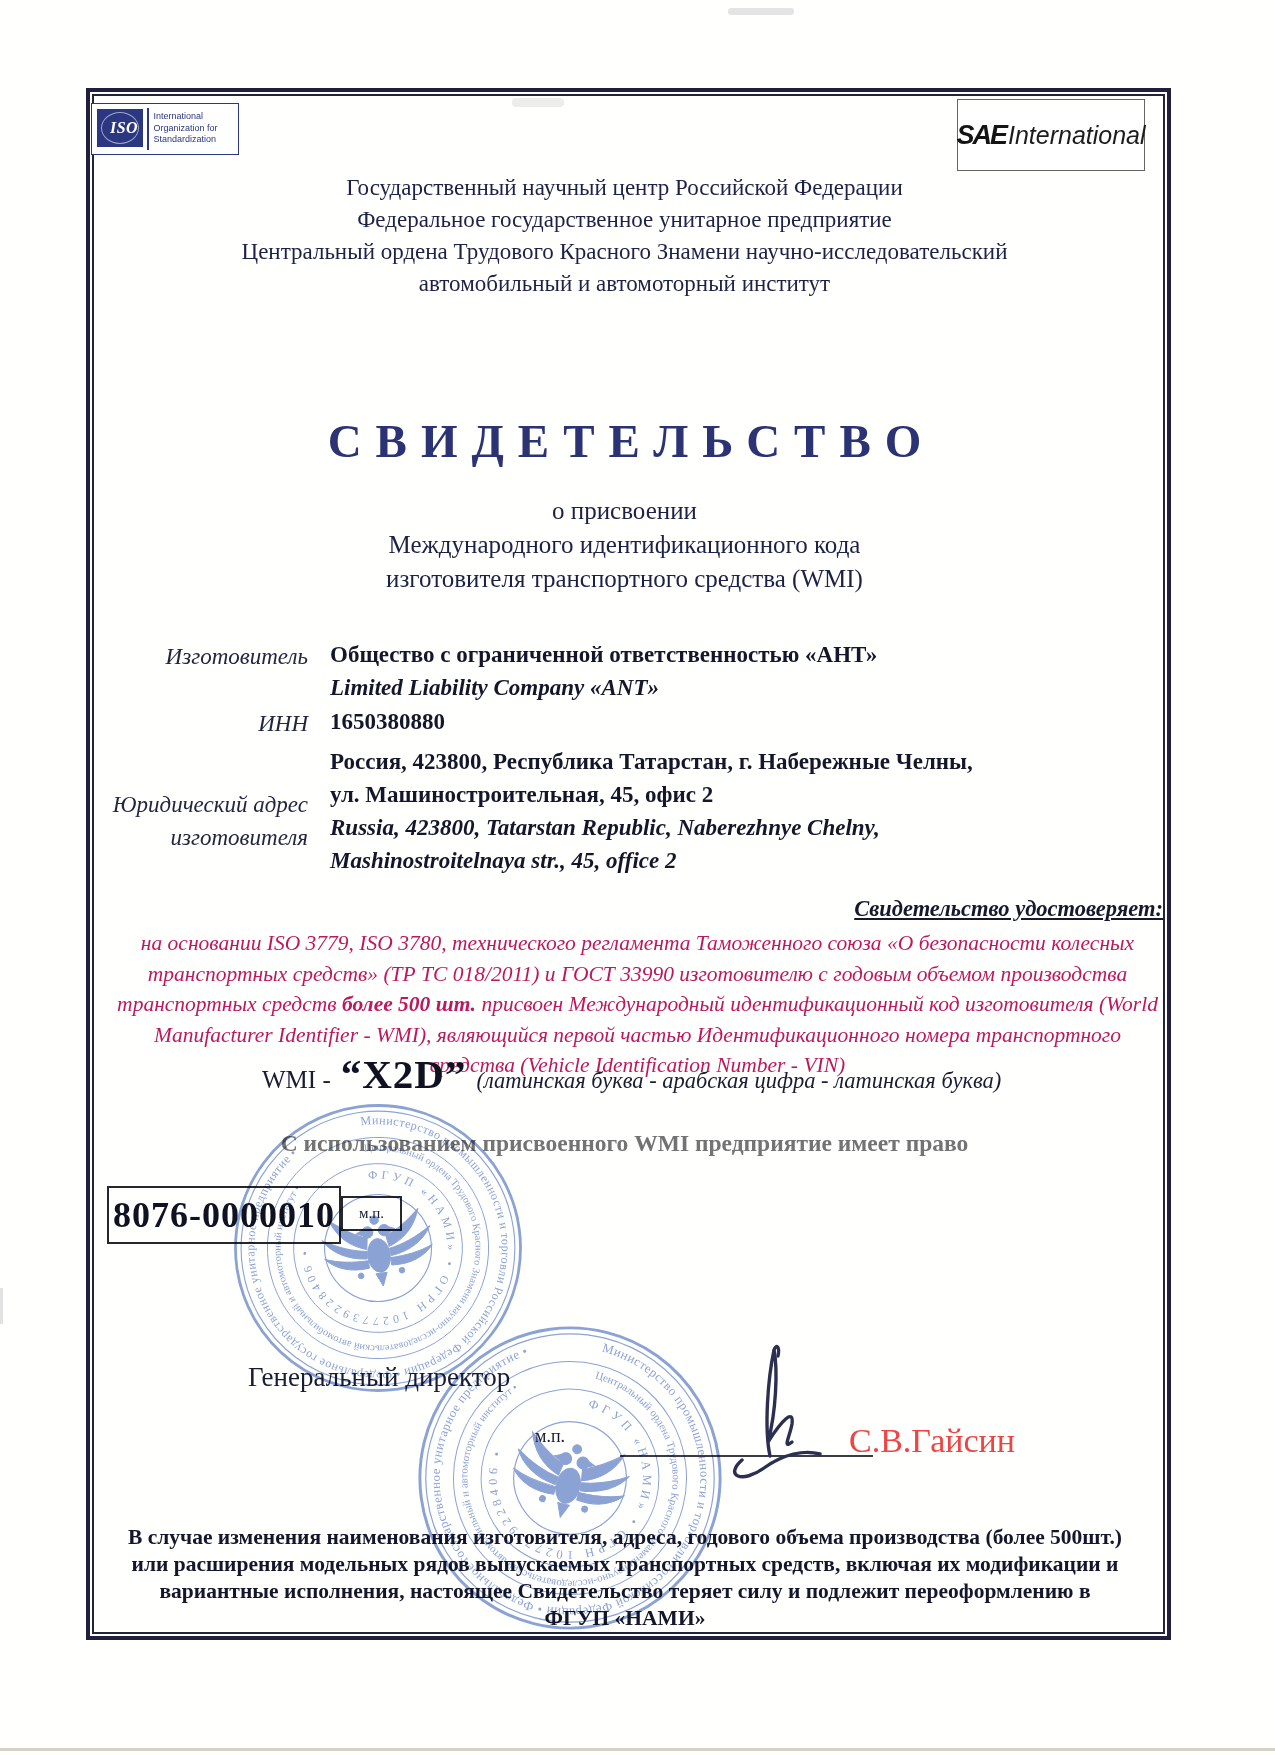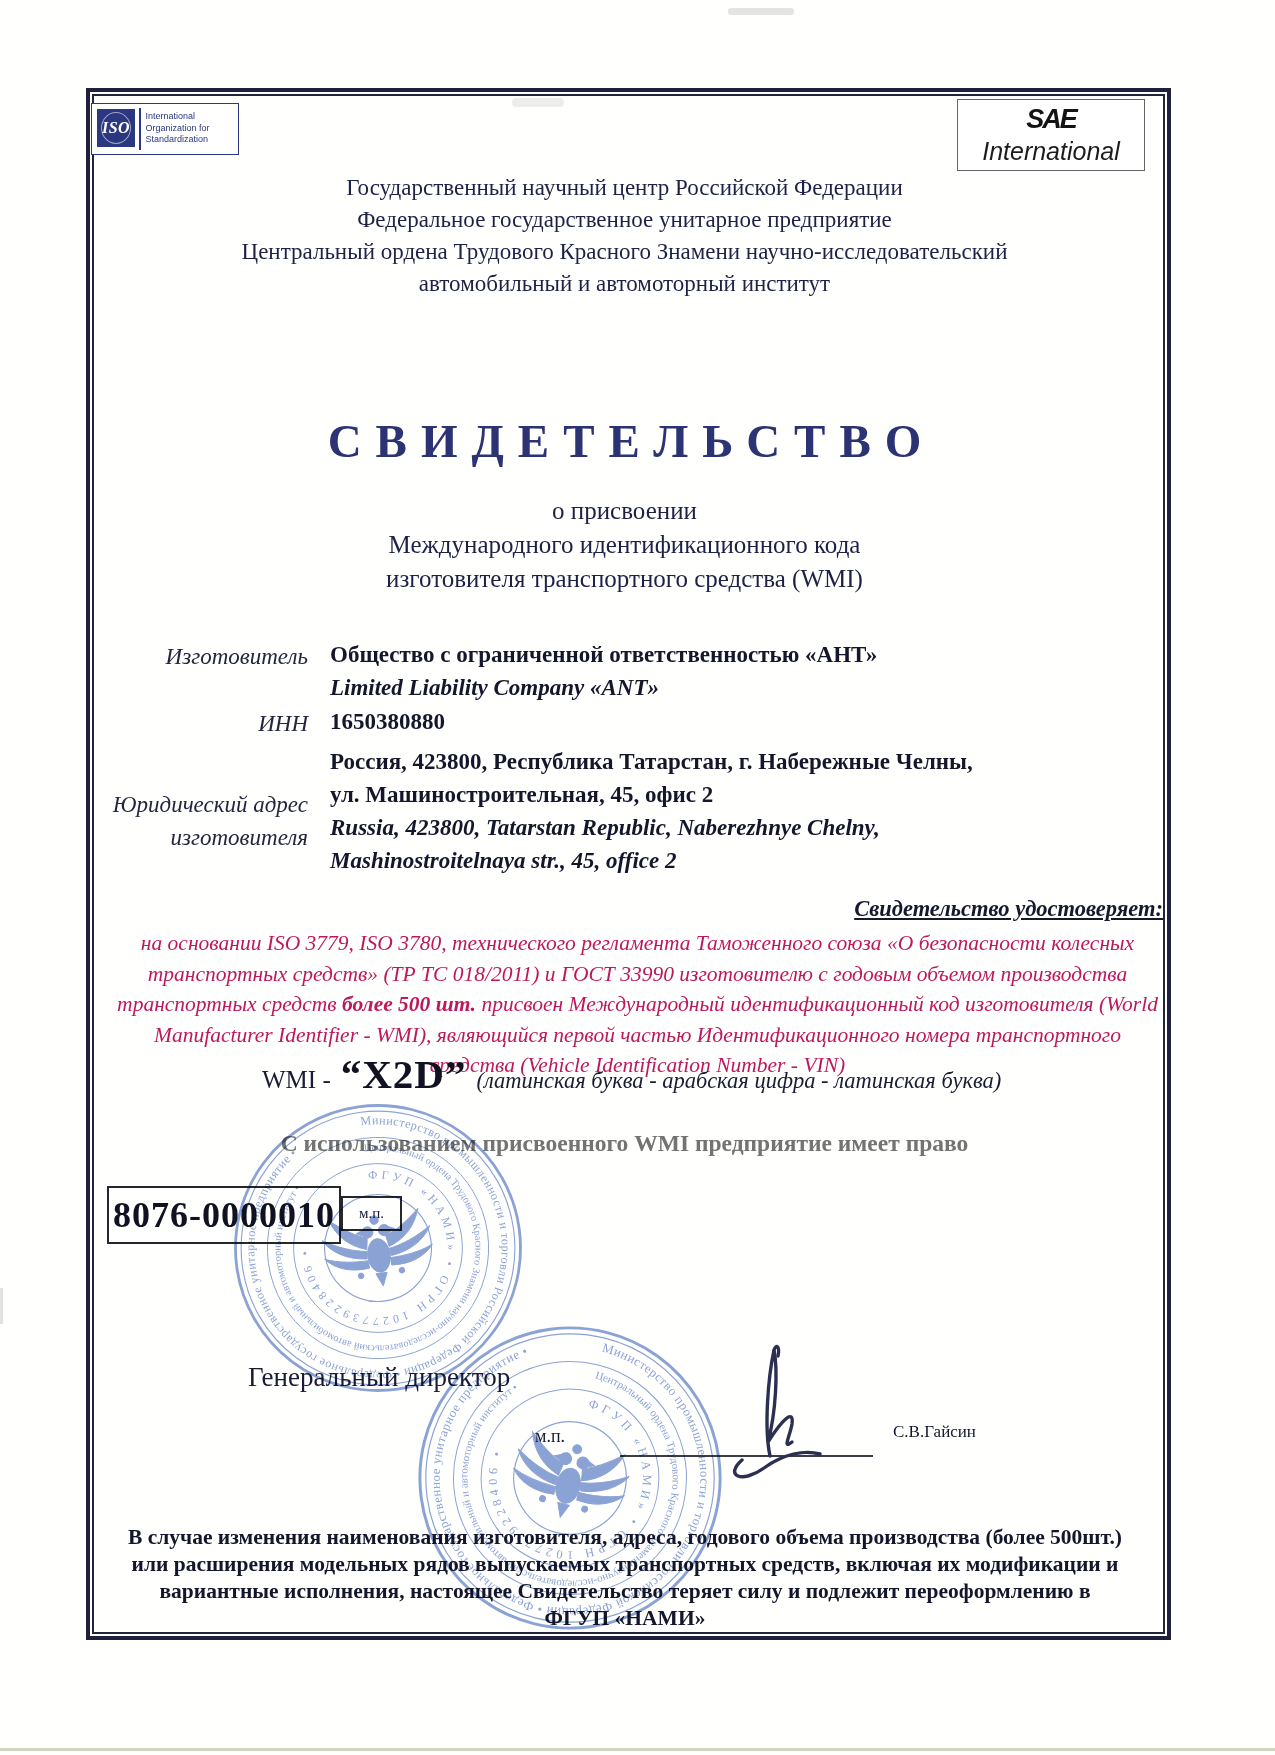--- a/index.html
+++ b/index.html
@@ -7,28 +7,28 @@
         font-family:"Liberation Serif","DejaVu Serif",serif;color:#1c2040;}
   .abs{position:absolute;}
   
   .frame{position:absolute;left:86px;top:88px;width:1077px;height:1544px;border:4px solid #20203c;}
   .frame::after{content:"";position:absolute;inset:2px;border:2px solid #23233f;}
   
   .iso-box{left:91px;top:103px;width:146px;height:50px;border:1.5px solid #2b3780;background:#fff;
            display:flex;align-items:stretch;}
   .iso-square{width:38px;height:38px;margin:5px 4px 5px 5px;background:#2b3780;color:#fff;position:relative;
               display:flex;align-items:center;justify-content:center;font-weight:bold;font-style:italic;
-              font-size:16px;letter-spacing:.5px;}
+              font-size:16px;letter-spacing:.5px;padding-left:8px;}
   .iso-square::before{content:"";position:absolute;left:4px;top:3px;right:4px;bottom:3px;border:1px solid rgba(255,255,255,.55);border-radius:50%;}
   .iso-divider{width:1.5px;background:#2b3780;margin:4px 0;}
   .iso-text{font-family:"Liberation Sans","DejaVu Sans",sans-serif;font-size:9px;line-height:11.5px;
             color:#2b3780;padding:7px 4px 0 5px;white-space:nowrap;}
   .sae-box{left:957px;top:99px;width:186px;height:70px;border:1.5px solid #666;background:#fff;
            display:flex;align-items:center;justify-content:center;gap:2px;
-           font-family:"Liberation Sans","DejaVu Sans",sans-serif;flex-direction:column;}
+           font-family:"Liberation Sans","DejaVu Sans",sans-serif;}
   .sae-abbr{font-weight:900;font-style:italic;font-size:27px;letter-spacing:-2px;color:#141414;}
   .sae-word{font-style:italic;font-size:25px;color:#1c1c1c;letter-spacing:0px;}
   
   .header-block{left:86px;top:172px;width:1077px;text-align:center;font-size:23px;line-height:32px;color:#1d2146;}
   
   .nami-wrap{left:86px;top:318px;width:1077px;display:flex;justify-content:center;}
   .nami-logo{display:inline-flex;align-items:center;color:#2c3a8e;}
   .nami-bar{width:36px;height:7px;background:#2c3a8e;transform:skewX(-35deg);}
   .nami-bar.right{transform:skewX(-35deg);}
   .nami-text{font-weight:bold;font-style:italic;font-size:33px;letter-spacing:2px;line-height:30px;
@@ -59,21 +59,21 @@
   
   .code-box{left:107px;top:1186px;width:230px;height:54px;border:2.5px solid #26262e;background:rgba(255,255,255,.25);
             display:flex;align-items:center;justify-content:center;font-size:36px;font-weight:bold;
             letter-spacing:1px;color:#101222;z-index:3;}
   .mp-box{left:341px;top:1196px;width:57px;height:31px;border:2px solid #26262e;display:flex;align-items:center;
           justify-content:center;font-size:15px;color:#1a1c33;z-index:3;}
   
   .director{left:248px;top:1362px;font-size:27px;color:#191c36;z-index:3;}
   .mp2{left:535px;top:1426px;font-size:18px;color:#1a1c33;z-index:3;}
   .sig-line{left:620px;top:1455px;width:253px;height:2px;background:#3c3c46;z-index:3;}
-  .sig-name{left:893px;top:1422px;font-size:17px;color:#0f172a;z-index:3;}
+  .sig-name{left:849px;top:1422px;font-size:34px;color:#ef4444;z-index:3;}
   .sig-scribble{left:712px;top:1338px;z-index:4;}
   
   .footer{left:96px;top:1524px;width:1058px;text-align:center;font-weight:bold;font-size:21.5px;
           line-height:27px;color:#14162b;z-index:3;}
   
   .stamp{mix-blend-mode:multiply;opacity:.88;z-index:5;}
   .stamp1{left:228px;top:1098px;transform:rotate(-8deg);}
   .stamp2{left:412px;top:1320px;width:316px;height:316px;transform:rotate(14deg);}
   
   .scan-bottom{left:0;top:1748px;width:1275px;height:3px;background:#d3d3c4;}

